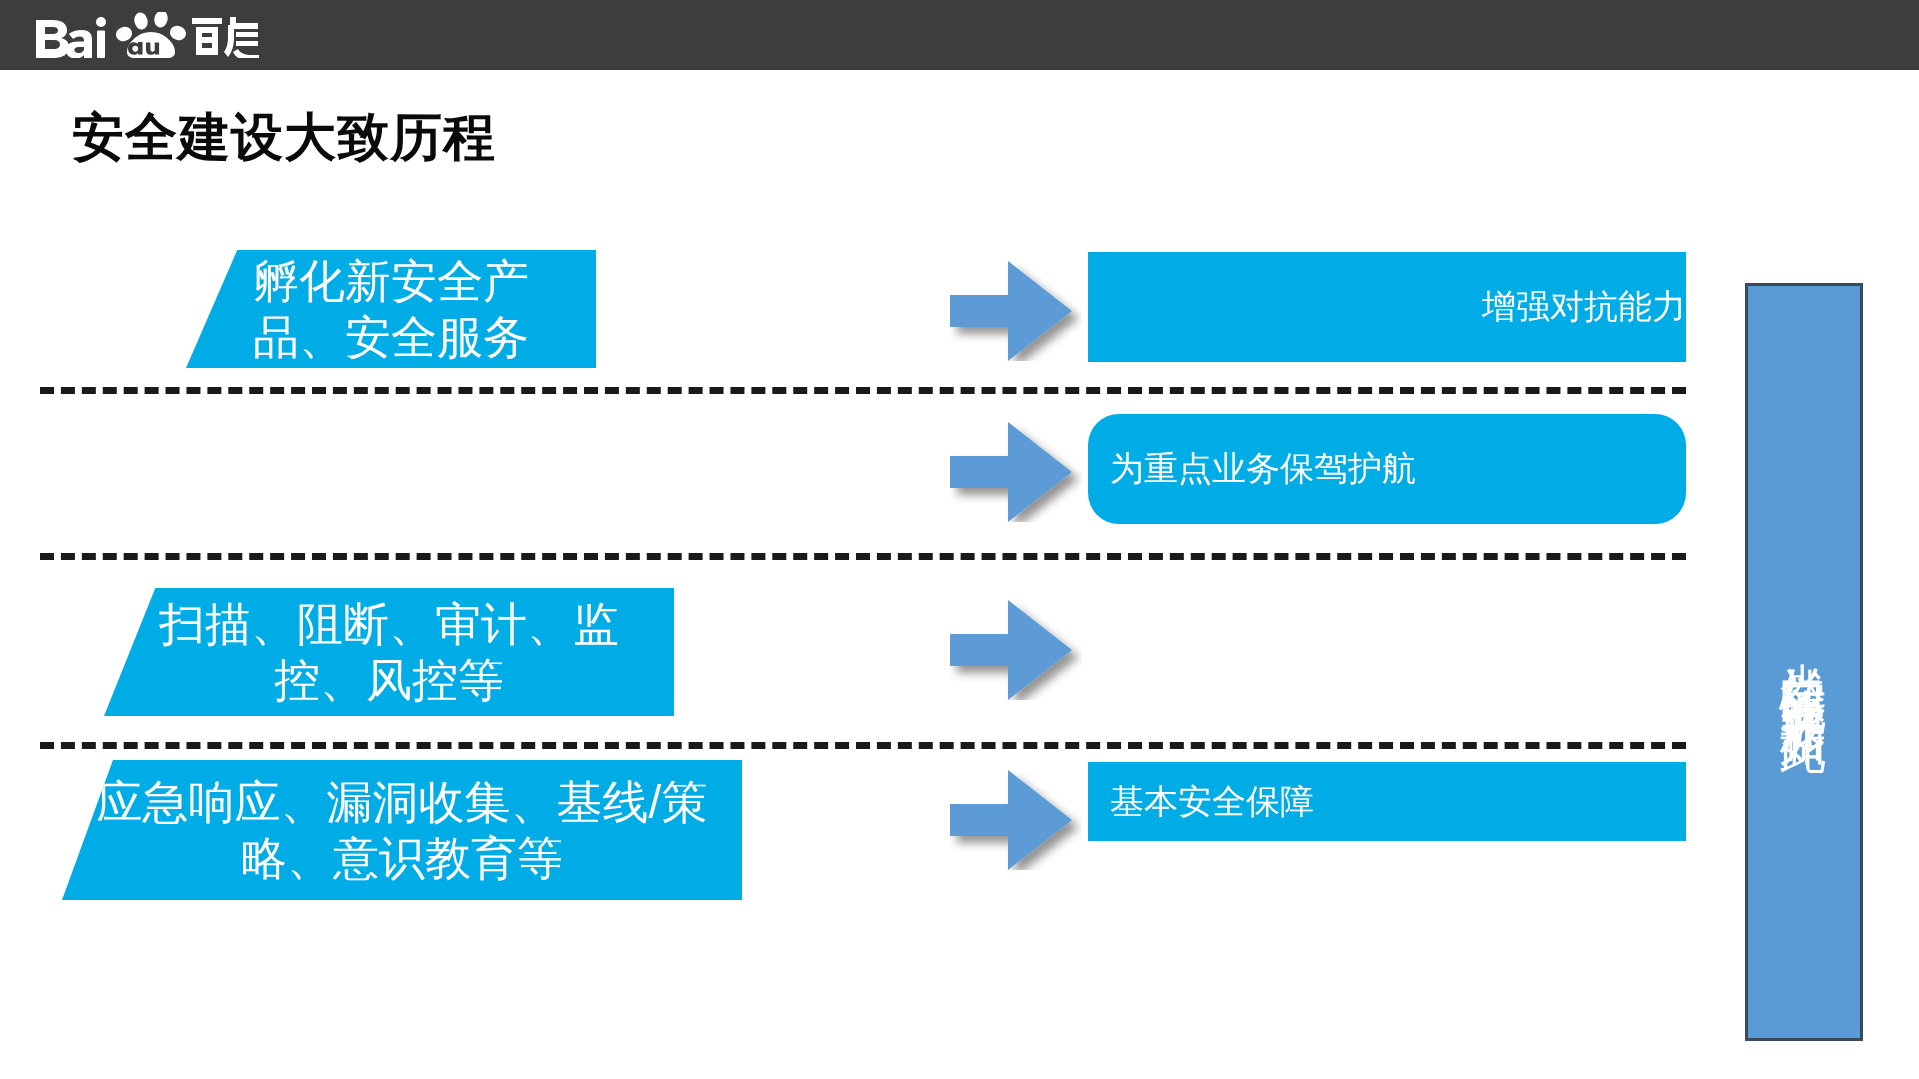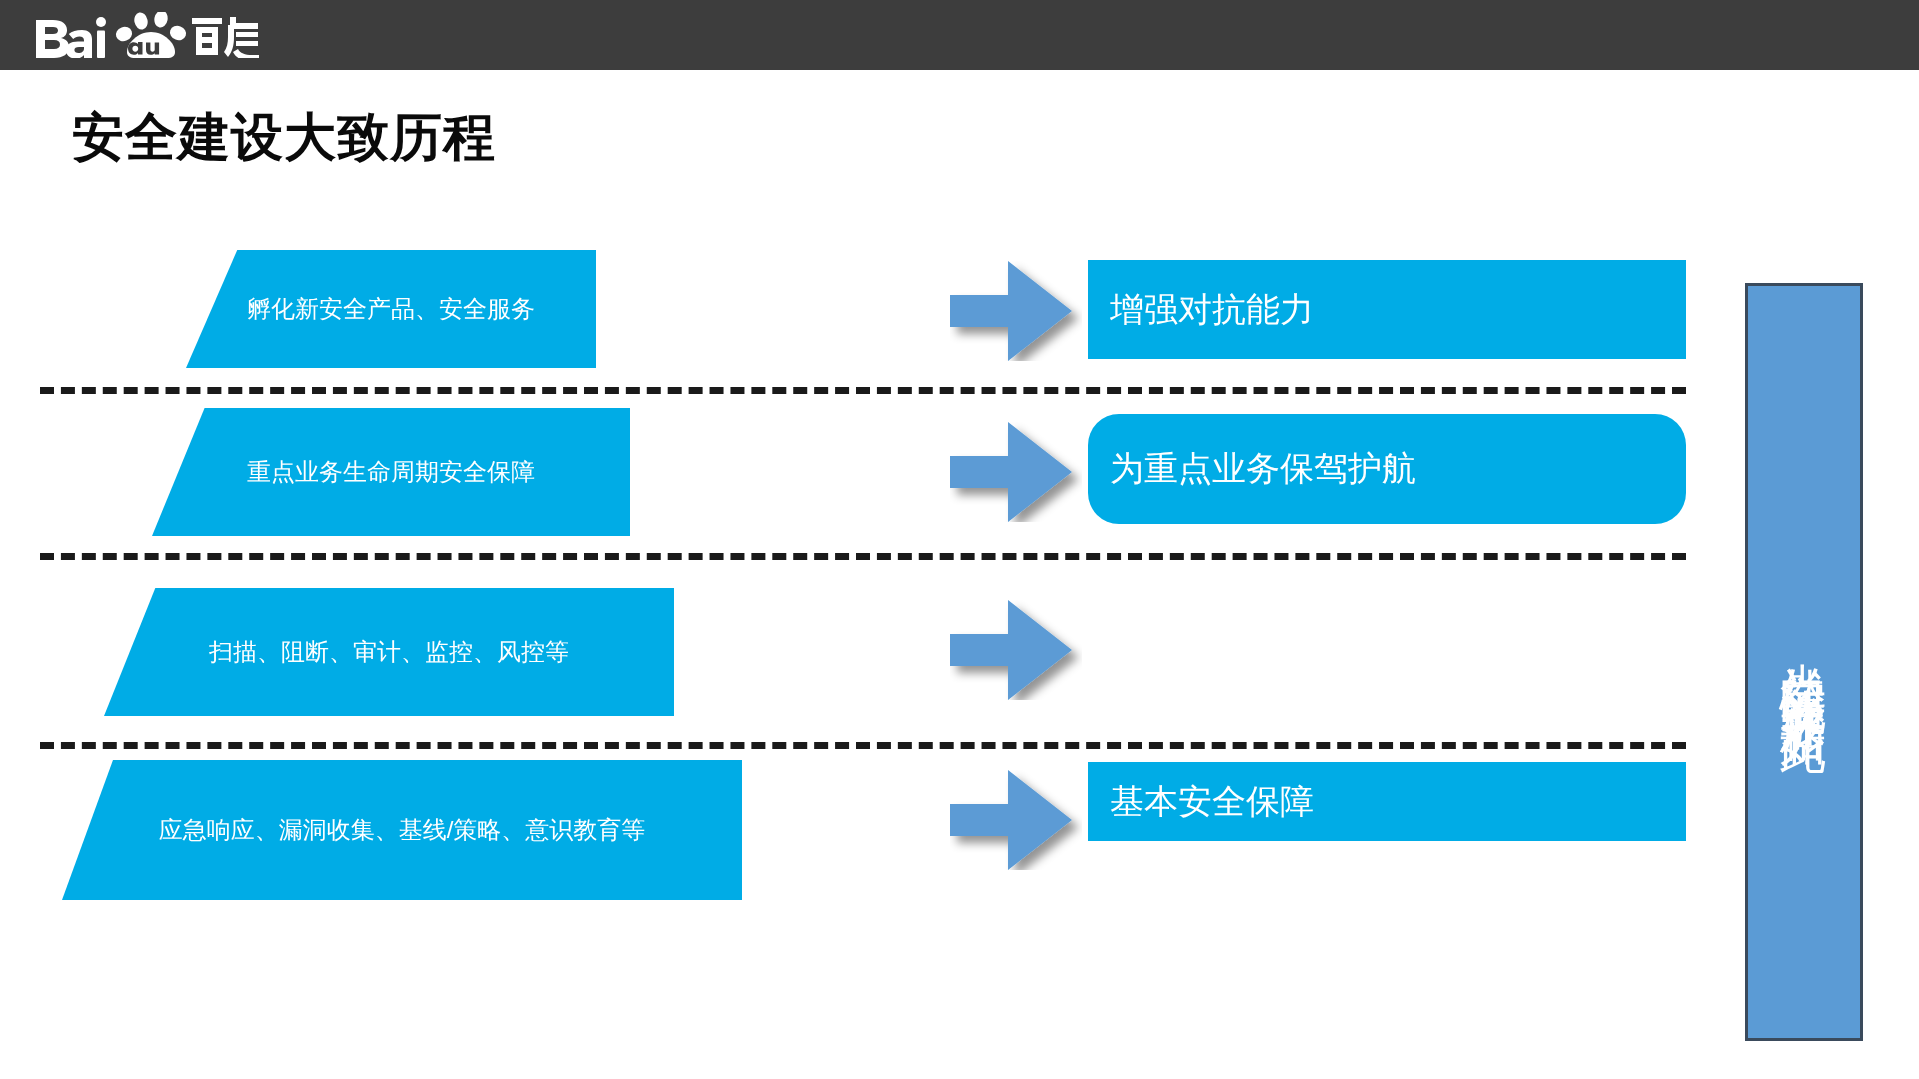--- a/index.html
+++ b/index.html
@@ -33,21 +33,21 @@
   
   #diagram{position:absolute;left:0;top:0;width:1919px;height:1079px;}
 
   
   .trap{
     position:absolute;
     background:#00ace6;
     color:#ffffff;
     display:flex;align-items:center;justify-content:center;
     text-align:center;
-    font-size:24px;
+    font-size:46px;
     line-height:1.22;
     padding:16px 26px;
     box-sizing:border-box;
   }
 
   
   .arrow{position:absolute;}
   .arrow svg{display:block;}
 
   
@@ -142,30 +142,26 @@
     <svg width="132" height="100" viewBox="0 0 132 100">
       <defs>
         <filter id="sh1" x="-30%" y="-30%" width="180%" height="180%">
           <feDropShadow dx="7" dy="7" stdDeviation="5" flood-color="#000000" flood-opacity="0.42"></feDropShadow>
         </filter>
       </defs>
       <path d="M0 34 H58 V0 L122 50 L58 100 V66 H0 Z" fill="#5b9bd5" filter="url(#sh1)"></path>
     </svg>
   </div>
 
-  <div class="bar" style="left:1088px;top:260px;width:598px;height:99px;">
+  <div class="bar" style="left:1088px;top:252px;width:598px;height:110px;justify-content:flex-end;">
     <span>增强对抗能力</span>
   </div>
 
   <div class="sep" style="top:387px;"></div>
 
-  <div class="trap" style="left:152px;top:408px;width:478px;height:128px;
-              clip-path:polygon(11% 0%, 100% 0%, 100% 100%, 0% 100%);">
-    <span>重点业务生命周期安全保障</span>
-  </div>
 
   <div class="arrow" style="left:950px;top:422px;width:132px;height:100px;">
     <svg width="132" height="100" viewBox="0 0 132 100">
       <defs>
         <filter id="sh2" x="-30%" y="-30%" width="180%" height="180%">
           <feDropShadow dx="7" dy="7" stdDeviation="5" flood-color="#000000" flood-opacity="0.42"></feDropShadow>
         </filter>
       </defs>
       <path d="M0 34 H58 V0 L122 50 L58 100 V66 H0 Z" fill="#5b9bd5" filter="url(#sh2)"></path>
     </svg>

